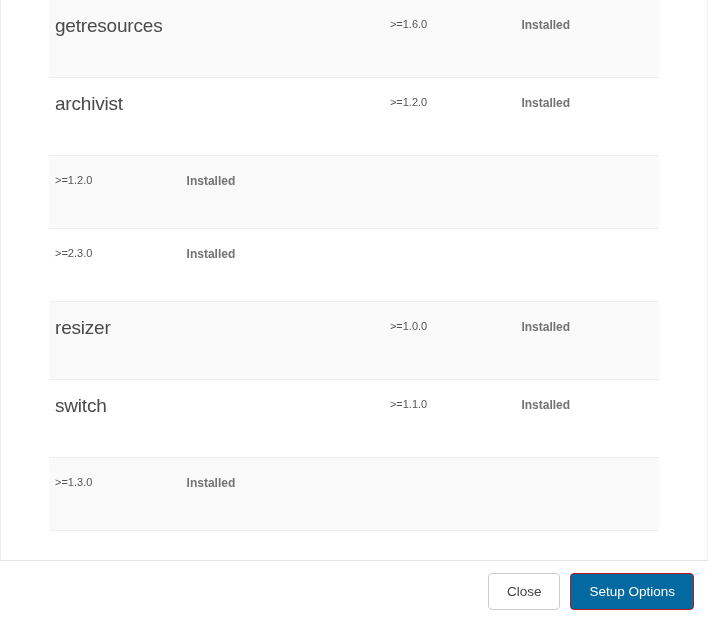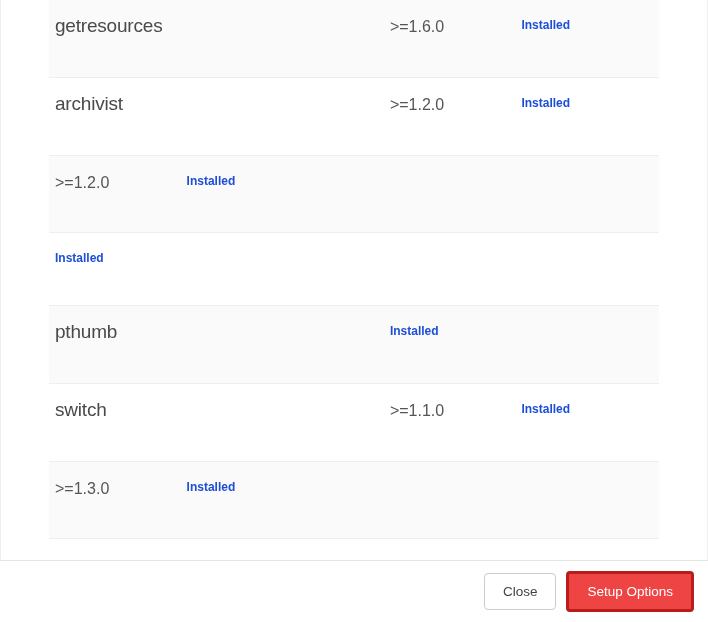--- a/index.html
+++ b/index.html
@@ -39,28 +39,28 @@
     }
     .package-name {
       flex: 0 0 56%;
       font-size: 19px;
       color: #4a4a4a;
       font-weight: 400;
       letter-spacing: -0.2px;
     }
     .package-version {
       flex: 0 0 22%;
-      font-size: 16px;
+      font-size: 11px;
       color: #555;
       padding-top: 3px;
     }
     .package-status {
       flex: 0 0 22%;
       font-size: 12px;
-      color: #1d4ed8;
+      color: #737373;
       font-weight: 600;
       padding-top: 3px;
     }
     .modal-footer {
       position: absolute;
       bottom: 0;
       left: 0;
       right: 0;
       height: 62px;
       border-top: 1px solid #e5e5e5;
@@ -78,23 +78,23 @@
       cursor: pointer;
       border: 1px solid transparent;
       font-family: inherit;
     }
     .btn-close {
       background: #fff;
       color: #444;
       border: 1px solid #ccc;
     }
     .btn-primary {
-      background: #ef4444;
+      background: #0369a1;
       color: #fff;
-      border: 3px solid #b91c1c;
+      border: 1px solid #b91c1c;
     }
   </style>
 </head>
 <body>
 
 <div class="modal-body">
   <div class="package-list" id="package-list">
       <div class="package-row">
         <div class="package-name">getresources</div>
         <div class="package-version">&gt;=1.6.0</div>
@@ -103,24 +103,26 @@
       <div class="package-row">
         <div class="package-name">archivist</div>
         <div class="package-version">&gt;=1.2.0</div>
         <div class="package-status">Installed</div>
       </div>
       <div class="package-row">
         <div class="package-version">&gt;=1.2.0</div>
         <div class="package-status">Installed</div>
       </div>
       <div class="package-row">
+        <div class="package-version">&gt;=2.3.0</div>
         <div class="package-status">Installed</div>
       </div>
       <div class="package-row">
-        <div class="package-name">pthumb</div>
+        <div class="package-name">resizer</div>
+        <div class="package-version">&gt;=1.0.0</div>
         <div class="package-status">Installed</div>
       </div>
       <div class="package-row">
         <div class="package-name">switch</div>
         <div class="package-version">&gt;=1.1.0</div>
         <div class="package-status">Installed</div>
       </div>
       <div class="package-row">
         <div class="package-version">&gt;=1.3.0</div>
         <div class="package-status">Installed</div>

